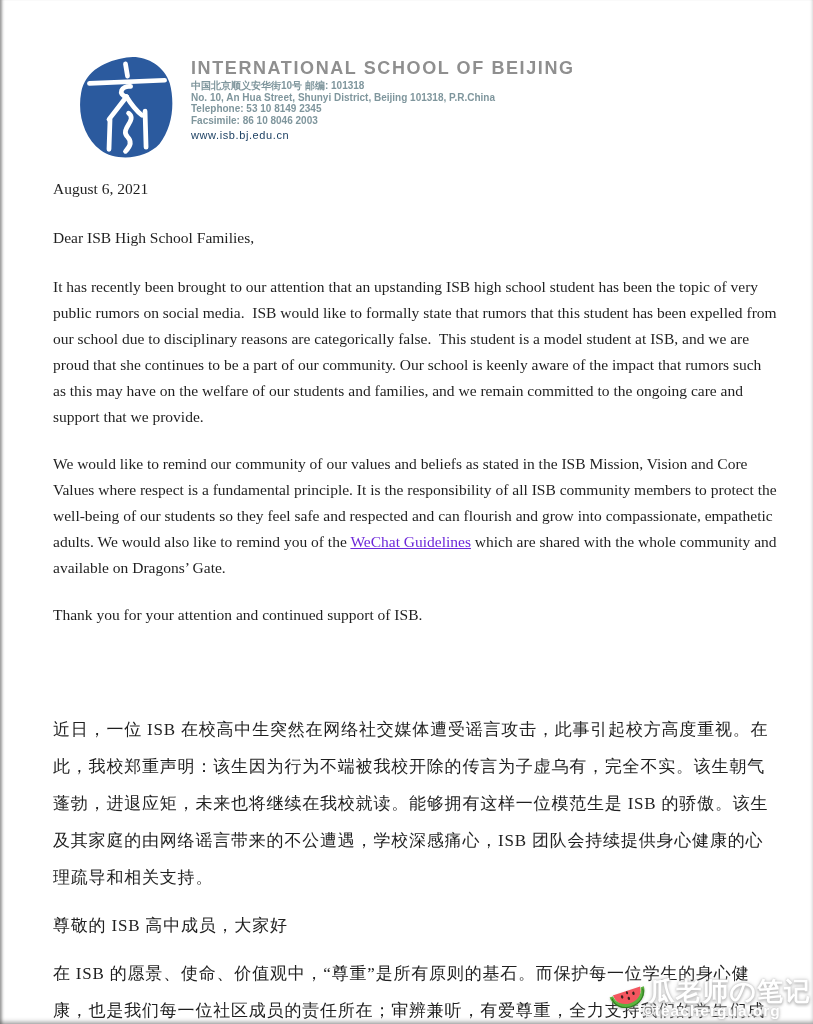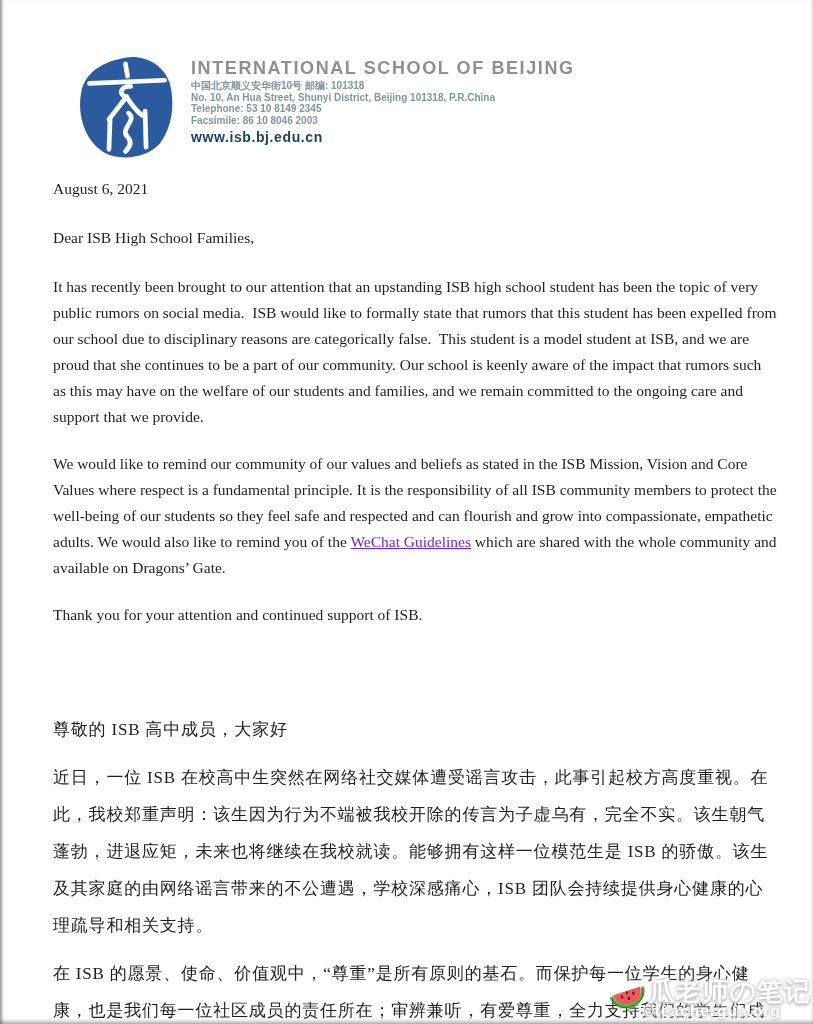--- a/index.html
+++ b/index.html
@@ -31,21 +31,21 @@
   }
   .en-name{
     font-size:18px;font-weight:700;color:#8f8f8f;
     letter-spacing:1.6px;line-height:17px;margin-top:2px;white-space:nowrap;
   }
   .addr{
     font-size:10px;color:#7f969d;line-height:10.5px;margin-top:1px;white-space:nowrap;font-weight:bold;
   }
   .addr.first{margin-top:4px;}
   .website{
-    font-size:14px;font-weight:700;color:#1d4163;
+    font-size:11px;font-weight:400;color:#1d4163;
     letter-spacing:.6px;margin-top:3px;white-space:nowrap;
   }
   
   .letter{
     position:absolute;left:53px;top:176px;width:724px;
   }
   .en{font-size:15.5px;line-height:26px;}
   .p{margin:0 0 21px 0;white-space:pre-wrap;}
   .date{margin-bottom:23px;}
   .salutation{margin-bottom:23px;}
@@ -108,22 +108,22 @@
 <main class="letter">
   <section class="en">
     <p class="p date">August 6, 2021</p>
     <p class="p salutation">Dear ISB High School Families,</p>
     <p class="p">It has recently been brought to our attention that an upstanding ISB high school student has been the topic of very public rumors on social media.  ISB would like to formally state that rumors that this student has been expelled from our school due to disciplinary reasons are categorically false.  This student is a model student at ISB, and we are proud that she continues to be a part of our community. Our school is keenly aware of the impact that rumors such as this may have on the welfare of our students and families, and we remain committed to the ongoing care and support that we provide.</p>
     <p class="p"><span>We would like to remind our community of our values and beliefs as stated in the ISB Mission, Vision and Core Values where respect is a fundamental principle. It is the responsibility of all ISB community members to protect the well-being of our students so they feel safe and respected and can flourish and grow into compassionate, empathetic adults. We would also like to remind you of the </span><a class="link-en">WeChat Guidelines</a><span> which are shared with the whole community and available on Dragons’ Gate.</span></p>
     <p class="p closing-en">Thank you for your attention and continued support of ISB.</p>
   </section>
 
   <section class="zh zh-section">
+    <p class="p">近日，一位 ISB 在校高中生突然在网络社交媒体遭受谣言攻击，此事引起校方高度重视。在此，我校郑重声明：该生因为行为不端被我校开除的传言为子虚乌有，完全不实。该生朝气蓬勃，进退应矩，未来也将继续在我校就读。能够拥有这样一位模范生是 ISB 的骄傲。该生及其家庭的由网络谣言带来的不公遭遇，学校深感痛心，ISB 团队会持续提供身心健康的心理疏导和相关支持。</p>
     <p class="p zh-greeting">尊敬的 ISB 高中成员，大家好</p>
-    <p class="p">近日，一位 ISB 在校高中生突然在网络社交媒体遭受谣言攻击，此事引起校方高度重视。在此，我校郑重声明：该生因为行为不端被我校开除的传言为子虚乌有，完全不实。该生朝气蓬勃，进退应矩，未来也将继续在我校就读。能够拥有这样一位模范生是 ISB 的骄傲。该生及其家庭的由网络谣言带来的不公遭遇，学校深感痛心，ISB 团队会持续提供身心健康的心理疏导和相关支持。</p>
     <p class="p"><span>在 ISB 的愿景、使命、价值观中，“尊重”是所有原则的基石。而保护每一位学生的身心健康，也是我们每一位社区成员的责任所在；审辨兼听，有爱尊重，全力支持我们的学生们成长为有同理心、有责任感、有担当的成年人。我们再次提醒大家关注“龙门”页面中，</span></p>
 
   </section>
 </main>
 
 <div class="watermark">
   <div class="wm-row">
     <svg class="wm-melon" viewBox="0 0 40 40" aria-hidden="true">
       <g transform="rotate(-18 20 22)">
         <path d="M3,20 A17,17 0 0,0 37,20 L3,20 Z" fill="#f4565f"></path>

